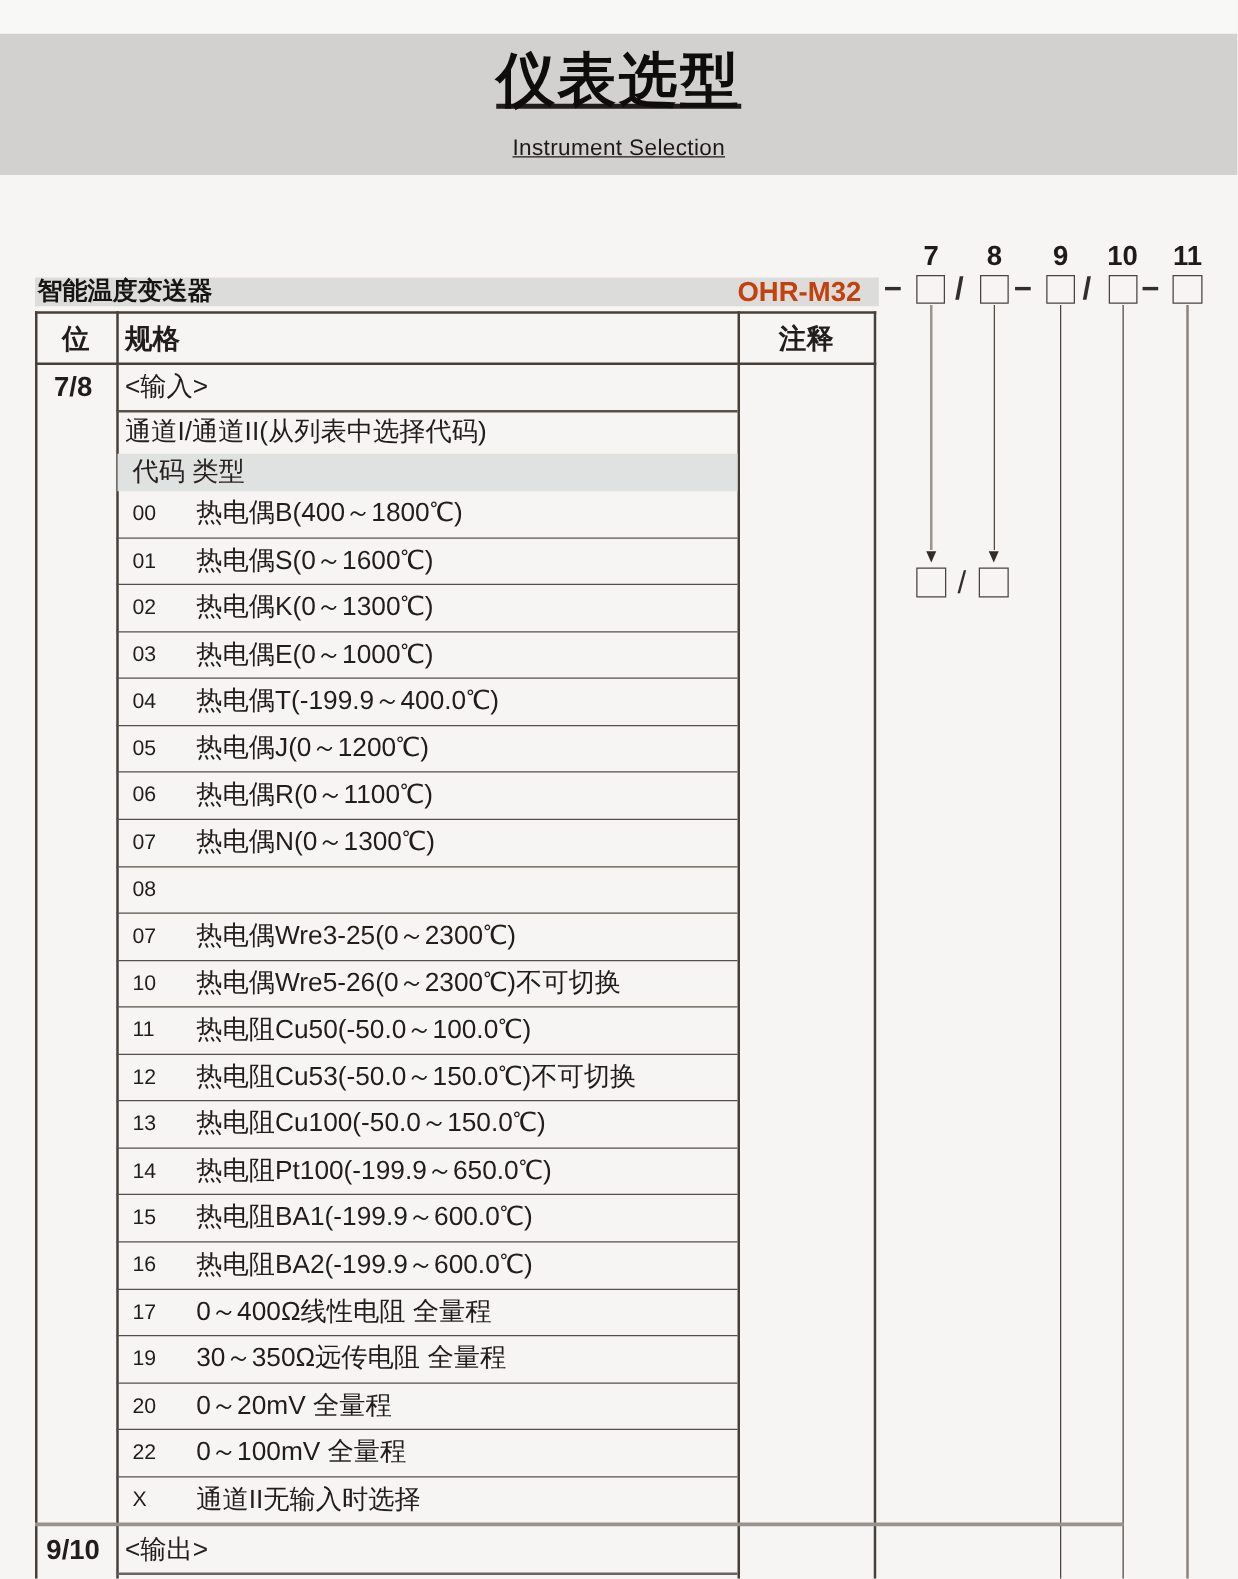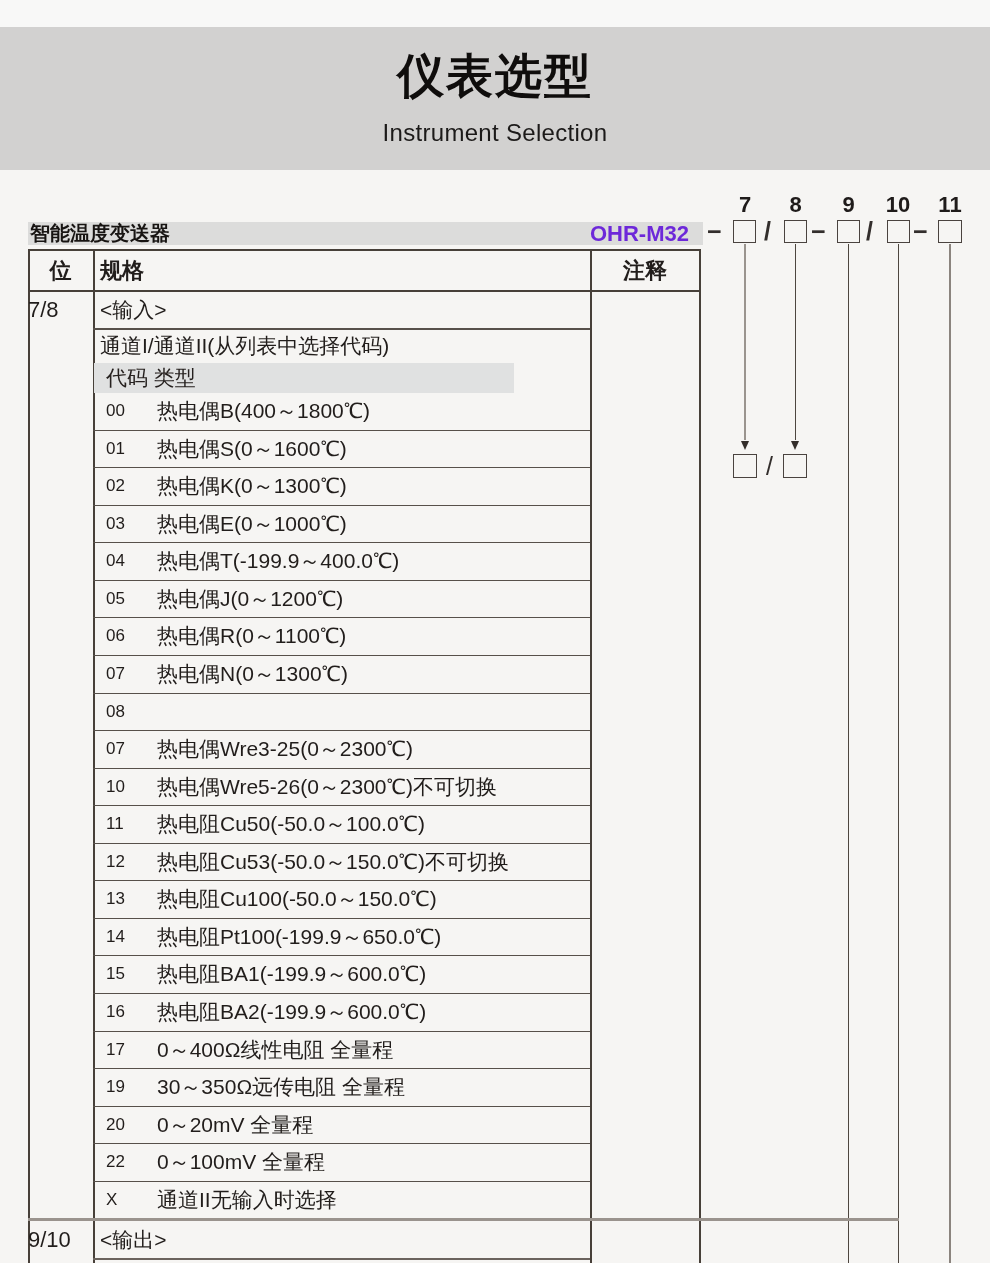--- a/index.html
+++ b/index.html
@@ -4,55 +4,55 @@
 <style>
   html,body{margin:0;padding:0;}
   body{
     width:990px;height:1263px;position:relative;overflow:hidden;
     background:#f6f5f3;
     font-family:"Liberation Sans", sans-serif;
     color:#211d1b;
   }
   .top-strip{position:absolute;left:0;top:0;width:990px;height:27px;background:#f8f8f7;}
   .title-band{
-    position:absolute;left:0;top:27px;width:990px;height:143px;background:#d2d1d0;
-    display:flex;flex-direction:column;align-items:center;justify-content:center;
+    position:absolute;left:0;top:27px;width:990px;height:113px;background:#d2d1d0;
+    display:flex;flex-direction:column;align-items:center;justify-content:center;text-decoration:underline;
   }
   .page-title{font-size:47px;font-weight:700;letter-spacing:2px;color:#0f0d0c;line-height:1.1;}
-  .page-subtitle{font-size:24px;font-weight:400;color:#1c1a19;margin-top:18px;letter-spacing:.3px;}
+  .page-subtitle{font-size:18px;font-weight:400;color:#1c1a19;margin-top:18px;letter-spacing:.3px;}
 
   .model-band{
     position:absolute;left:28px;top:222px;width:675px;height:23px;background:#dcdcdb;
     display:flex;align-items:center;justify-content:space-between;
   }
   .product-name{font-size:20px;font-weight:700;color:#171412;padding-left:2px;line-height:23px;text-align:center;}
-  .model-code{font-size:22px;font-weight:700;color:#6d28d9;padding-right:14px;line-height:23px;}
+  .model-code{font-size:22px;font-weight:700;color:#c2410c;padding-right:14px;line-height:23px;}
 
   
   .sel-table{position:absolute;left:28px;top:249px;width:673px;height:1014px;}
   .vline,.hline{position:absolute;background:#474039;}
   .v-left{left:0;top:0;width:2px;height:1014px;}
   .v-div1{left:65px;top:0;width:2px;height:1014px;}
   .v-div2{left:562px;top:0;width:2px;height:1014px;}
   .v-right{left:671px;top:0;width:2px;height:1014px;}
   .h-top{left:0;top:0;width:673px;height:2px;}
   .h-headbot{left:0;top:41px;width:673px;height:2px;}
 
   .th-row{position:absolute;left:0;top:2px;width:673px;height:39px;}
   .th-pos{position:absolute;left:0;top:0;width:65px;height:39px;line-height:39px;text-align:center;font-size:22px;font-weight:700;}
   .th-spec{position:absolute;left:72px;top:0;height:39px;line-height:39px;font-size:22px;font-weight:700;}
   .th-note{position:absolute;left:562px;top:0;width:110px;height:39px;line-height:39px;text-align:center;font-size:22px;font-weight:700;}
 
-  .pos-cell{position:absolute;left:0;width:61px;text-align:left;font-size:22px;font-weight:400;}
+  .pos-cell{position:absolute;left:0;width:61px;text-align:center;font-size:22px;font-weight:700;}
   .spec-title{position:absolute;left:72px;font-size:21px;font-weight:500;}
 
   .row-input-line{position:absolute;left:65px;top:79px;width:497px;height:1.5px;background:#57504a;}
   .channel-row{position:absolute;left:72px;top:79px;height:19px;line-height:35px;font-size:21px;font-weight:500;}
   .code-band{
-    position:absolute;left:66px;top:114px;width:420px;height:30px;background:#e0e1e1;
+    position:absolute;left:66px;top:114px;width:496px;height:30px;background:#e0e1e1;
     line-height:30px;font-size:21px;font-weight:500;padding-left:12px;box-sizing:border-box;color:#26211f;
   }
   .code-rows{position:absolute;left:65px;top:144px;width:497px;display:flex;flex-direction:column;}
   .code-row{flex:0 0 37.57px;height:37.57px;box-sizing:border-box;border-bottom:1.5px solid #57504a;position:relative;}
   .code-row.last{border-bottom:none;}
   .code-row .code{position:absolute;left:13px;top:0;height:36px;line-height:36px;font-size:17px;font-weight:500;}
   .code-row .type{position:absolute;left:64px;top:0;height:36px;line-height:36px;font-size:21px;font-weight:500;white-space:nowrap;}
 
   .section-line{position:absolute;left:0;top:969px;width:871px;height:2.5px;background:#9a938d;}
   .out-pos{top:972px;height:37px;line-height:37px;}

